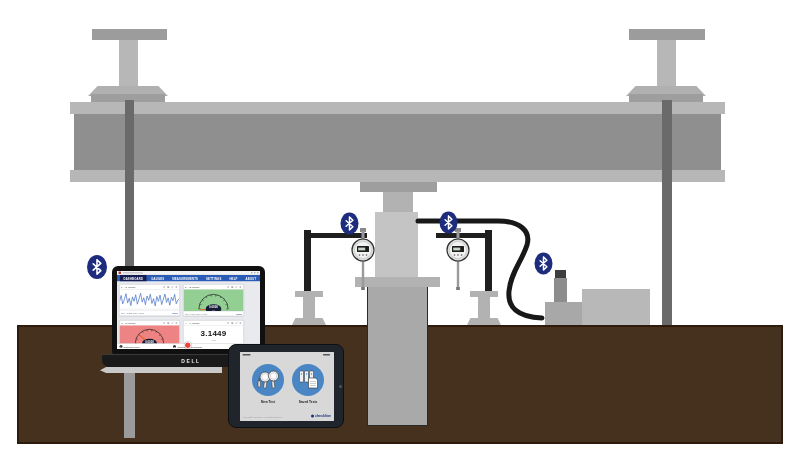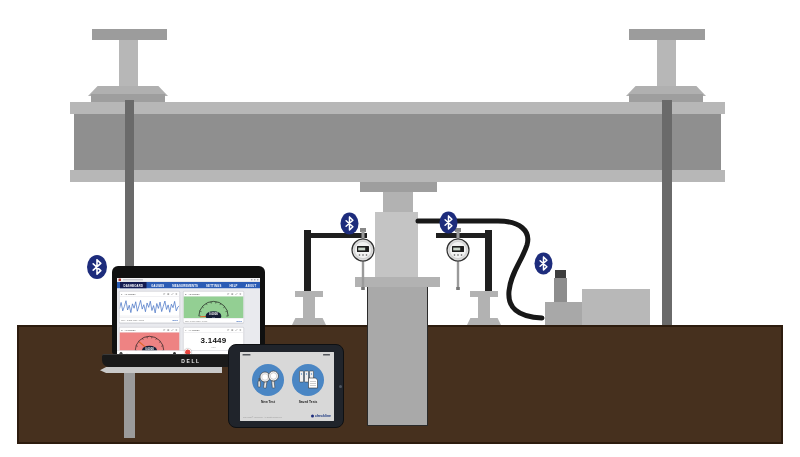--- a/index.html
+++ b/index.html
@@ -156,21 +156,21 @@
   </svg>
   <svg class="abs" style="left:86px;top:254px;" width="22" height="26" viewBox="-11 -13 22 26">
     <ellipse cx="0" cy="0" rx="10" ry="12" fill="#1d2c7c"></ellipse>
     <path d="M0 -7.2 L0 7.2 L3.8 3.6 L-3.8 -3.1 M0 -7.2 L3.8 -3.6 L-3.8 3.1" fill="none" stroke="#fff" stroke-width="1.6" stroke-linejoin="round" stroke-linecap="round"></path>
   </svg>
 
   <div class="abs" style="left:100px;top:367px;width:122px;height:6px;background:#c9c9c9;clip-path:polygon(0 55%,5% 0,100% 0,100% 100%,5% 100%);"></div>
   <div class="abs" style="left:124px;top:373px;width:11px;height:65px;background:#9b9b9b;"></div>
 
   <div class="abs laptop-bezel" style="left:112px;top:266px;width:153px;height:88px;">
-    <div class="abs laptop-screen" style="left:5px;top:12px;width:143px;height:78px;">
+    <div class="abs laptop-screen" style="left:5px;top:5px;width:143px;height:78px;">
       <div class="lp-inner">
         <div class="lp-titlebar">
           <div class="lp-appicon"></div>
           <div class="lp-title-smudge"></div>
           <div class="lp-windots">
               <span></span>
               <span></span>
               <span></span>
             </div>
         </div>

